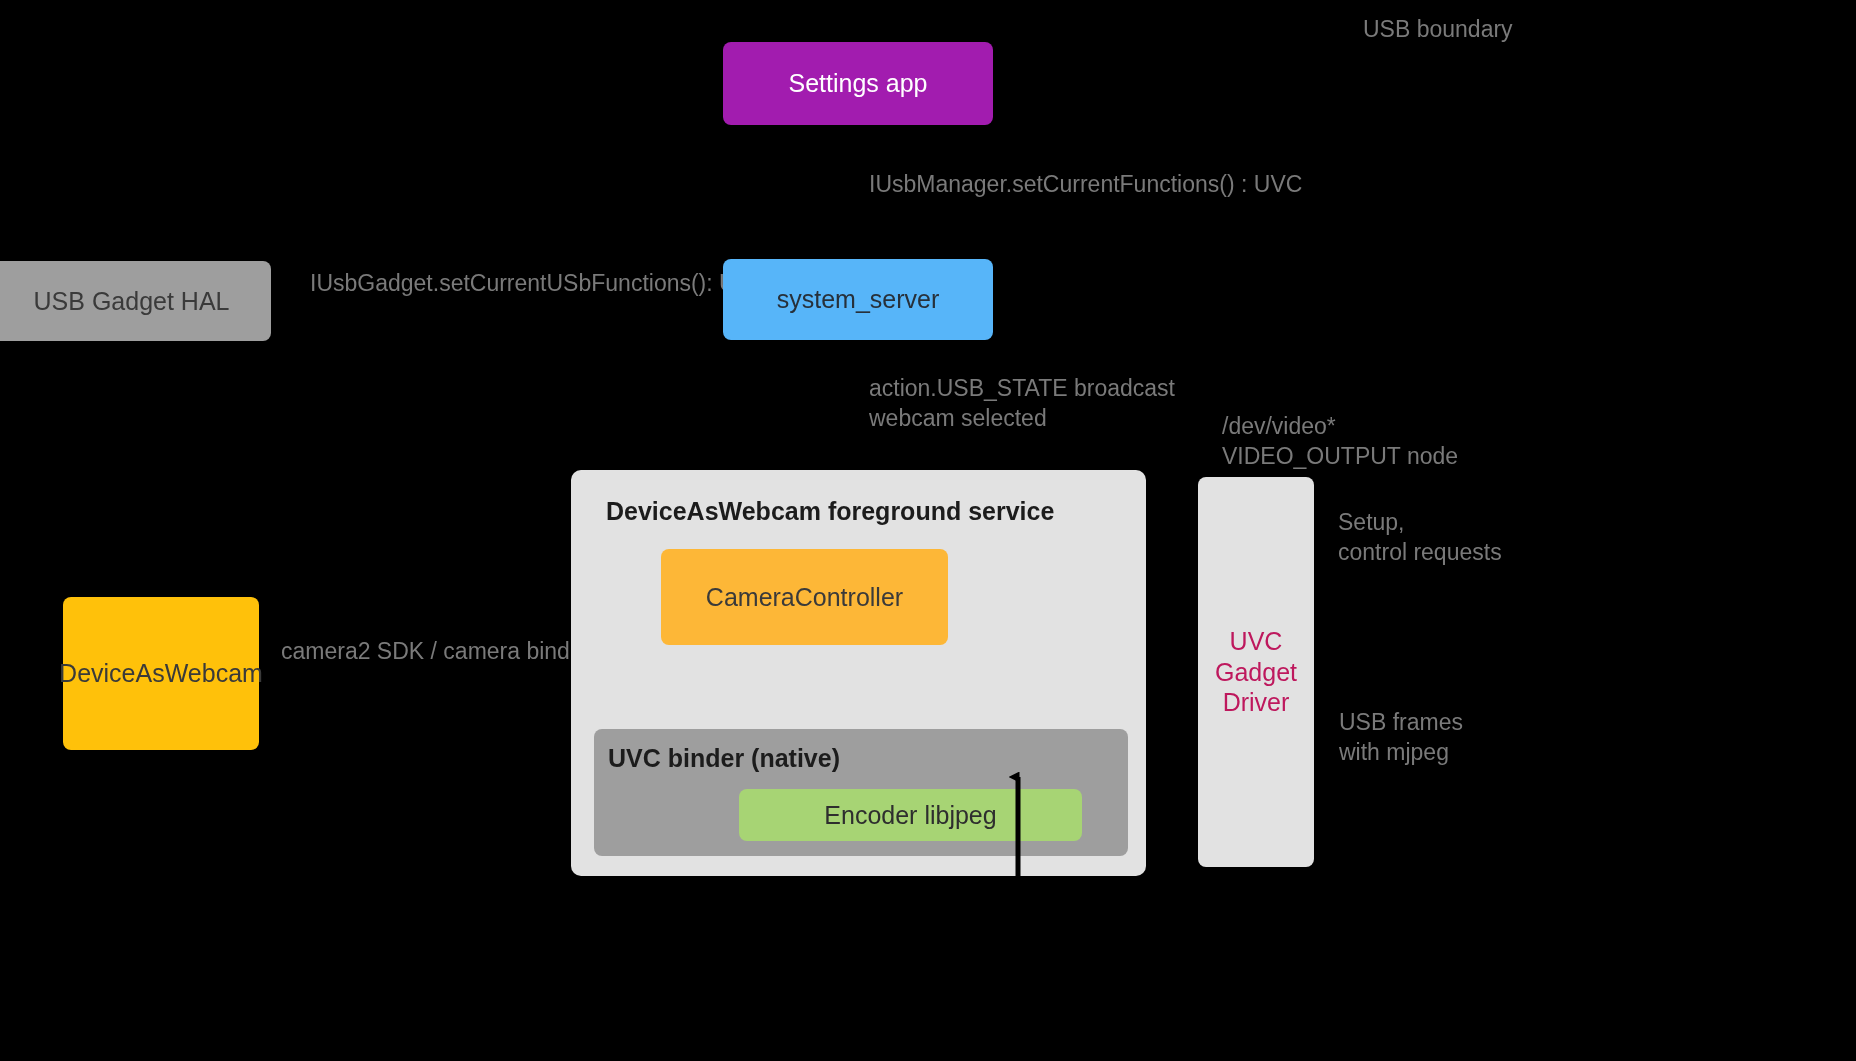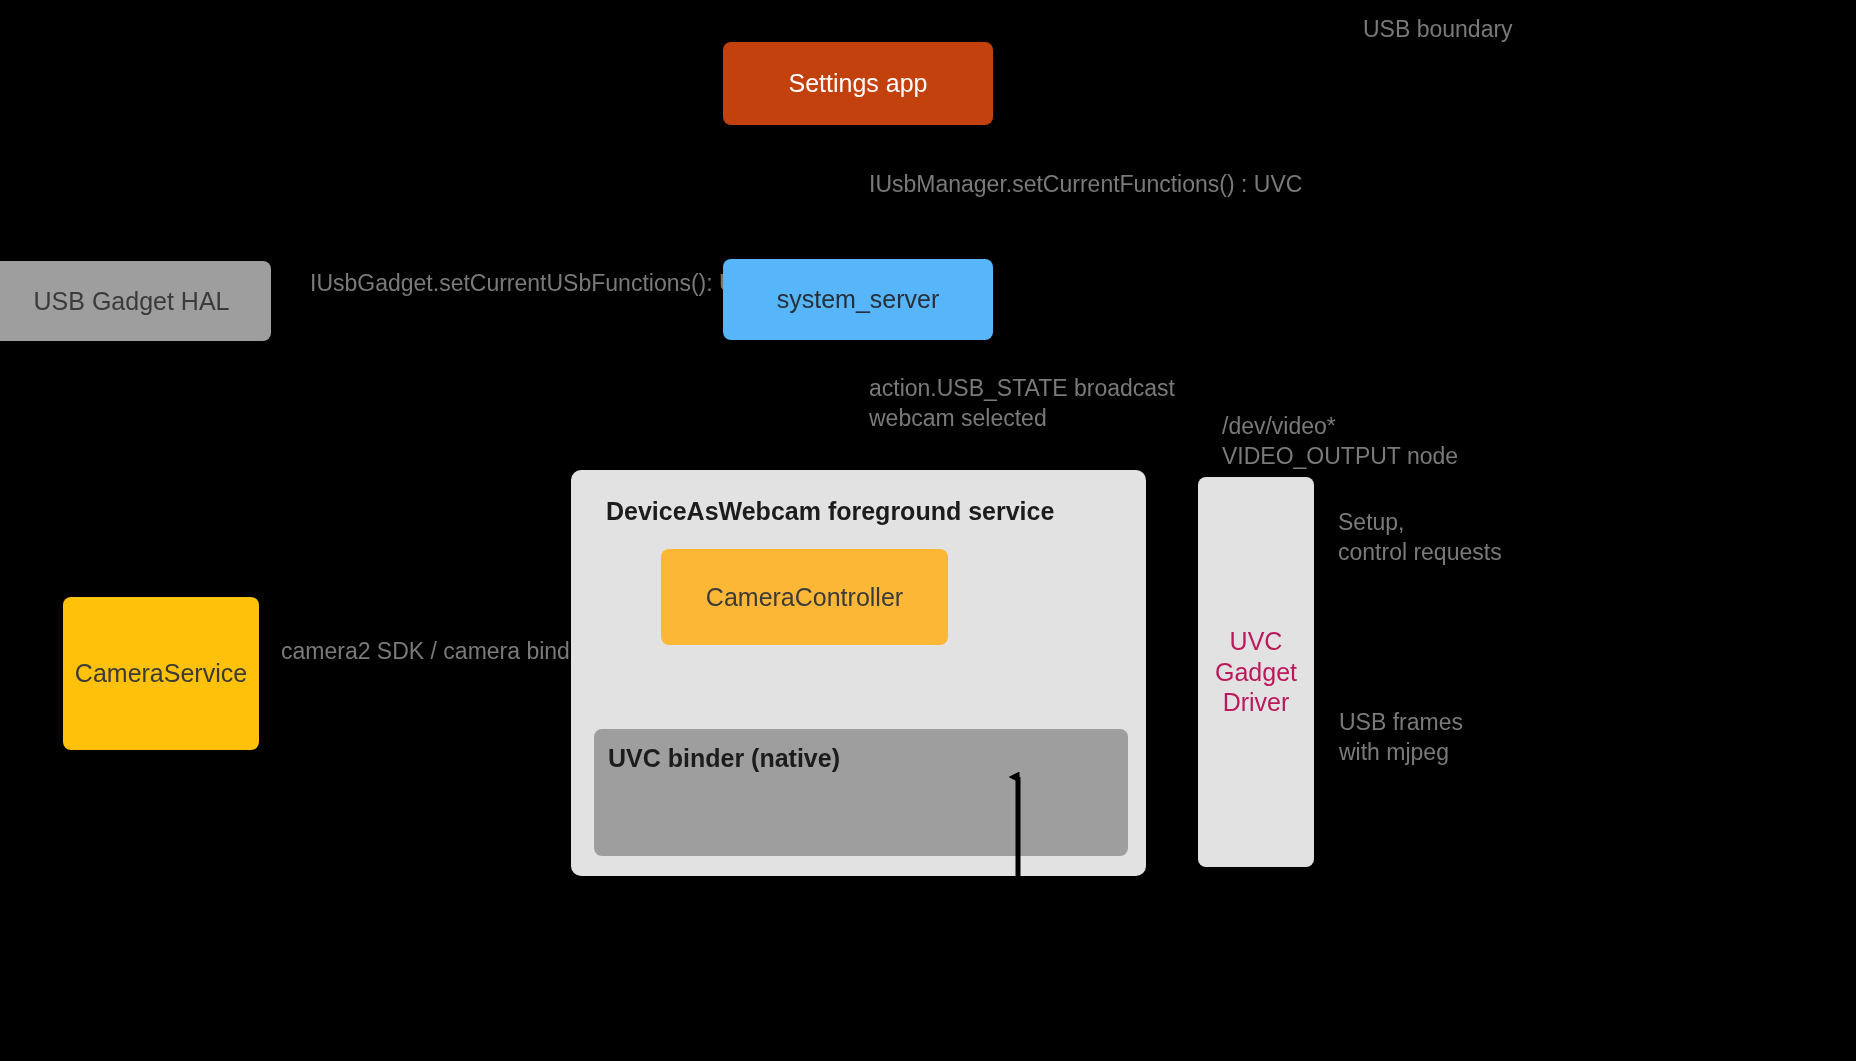--- a/index.html
+++ b/index.html
@@ -29,21 +29,21 @@
   .note {
     position: absolute;
     color: #7a7a7a;
     font-size: 23px;
     line-height: 1.32;
     white-space: pre-line;
   }
   
   #settings-app {
     left: 723px; top: 42px; width: 270px; height: 83px;
-    background: #c2410c;
+    background: #a21caf;
     color: #ffffff;
     font-size: 25px;
   }
   #system-server {
     left: 723px; top: 259px; width: 270px; height: 81px;
     background: #57b5f9;
     color: #27303a;
     font-size: 25px;
   }
   #usb-gadget-hal {
@@ -151,32 +151,33 @@
   <div class="note" id="lbl-camera2-sdk">camera2 SDK / camera binder</div>
 
   <div class="note" id="lbl-camera-buffers">camera buffers</div>
 
   <div class="box" id="settings-app">Settings app</div>
 
   <div class="box" id="system-server">system_server</div>
 
   <div class="box" id="usb-gadget-hal">USB Gadget HAL</div>
 
-  <div class="box" id="camera-service">CameraService</div>
+  <div class="box" id="camera-service">DeviceAsWebcam</div>
 
   <div class="box" id="daw-service">
     <div id="daw-service-title">DeviceAsWebcam foreground service</div>
   </div>
 
   <div class="box" id="camera-controller">CameraController</div>
 
   <div class="box" id="uvc-device-native">
     <div id="uvc-device-native-title">UVC binder (native)</div>
   </div>
 
+  <div class="box" id="encoder-libjpeg">Encoder libjpeg</div>
 
   <div class="box" id="uvc-gadget-driver">UVC
 Gadget
 Driver</div>
 
   <svg id="arrows" viewBox="0 0 1856 1061" xmlns="http://www.w3.org/2000/svg">
     <defs>
       <marker id="arrowUp" markerWidth="11" markerHeight="11" refX="5.5" refY="9.5" orient="auto-start-reverse" markerUnits="userSpaceOnUse">
         <path d="M 5.5 0 L 11 11 L 0 11 Z" fill="#000000"></path>
       </marker>

